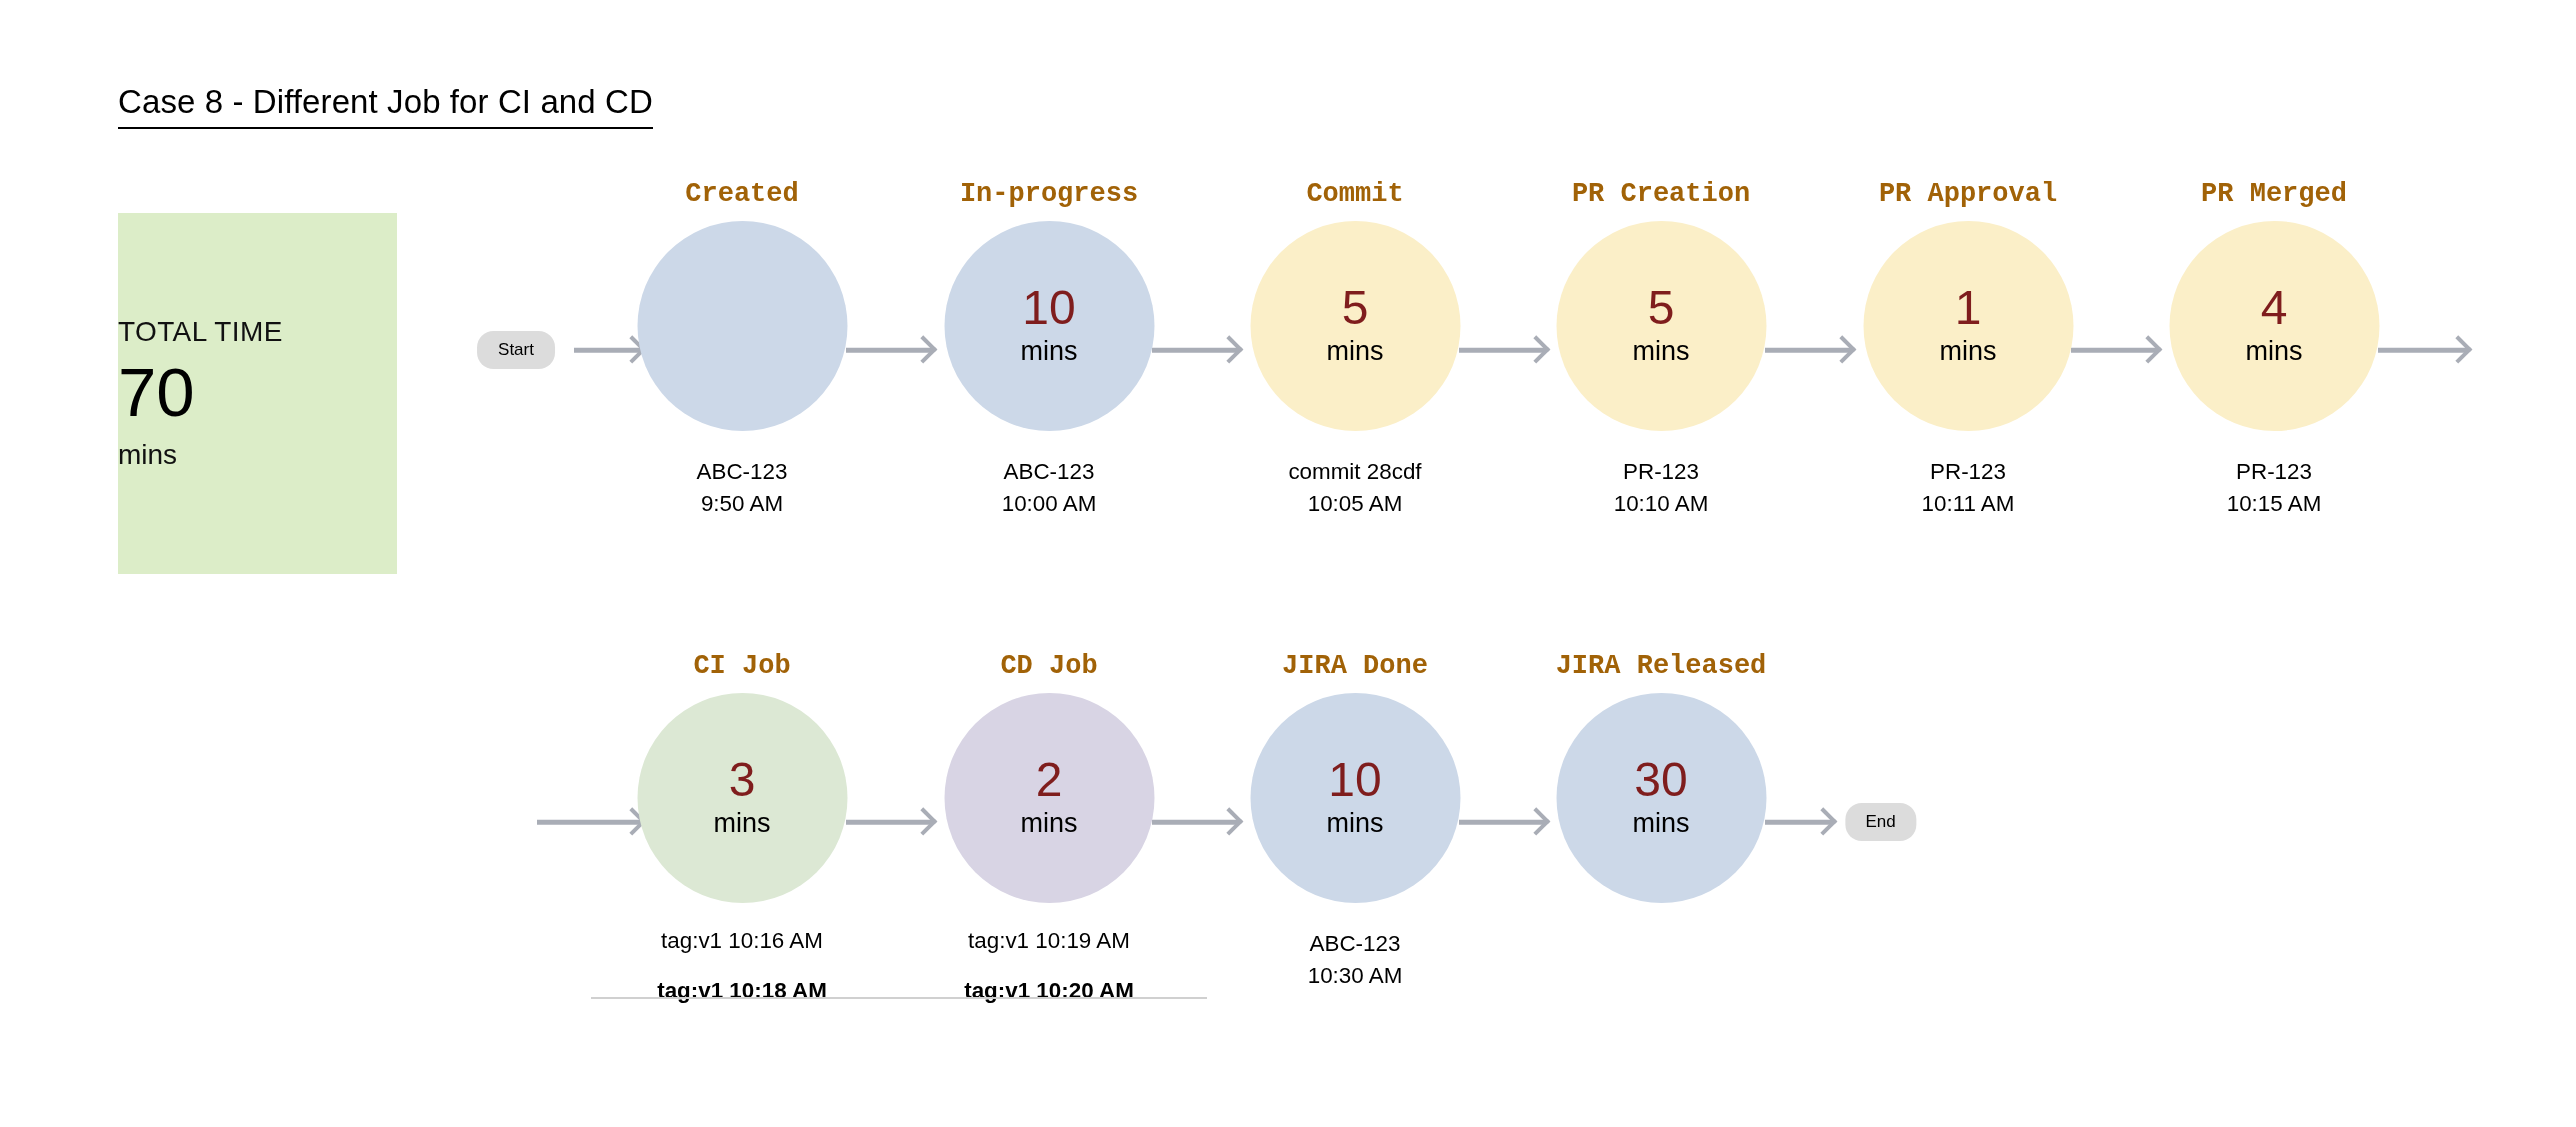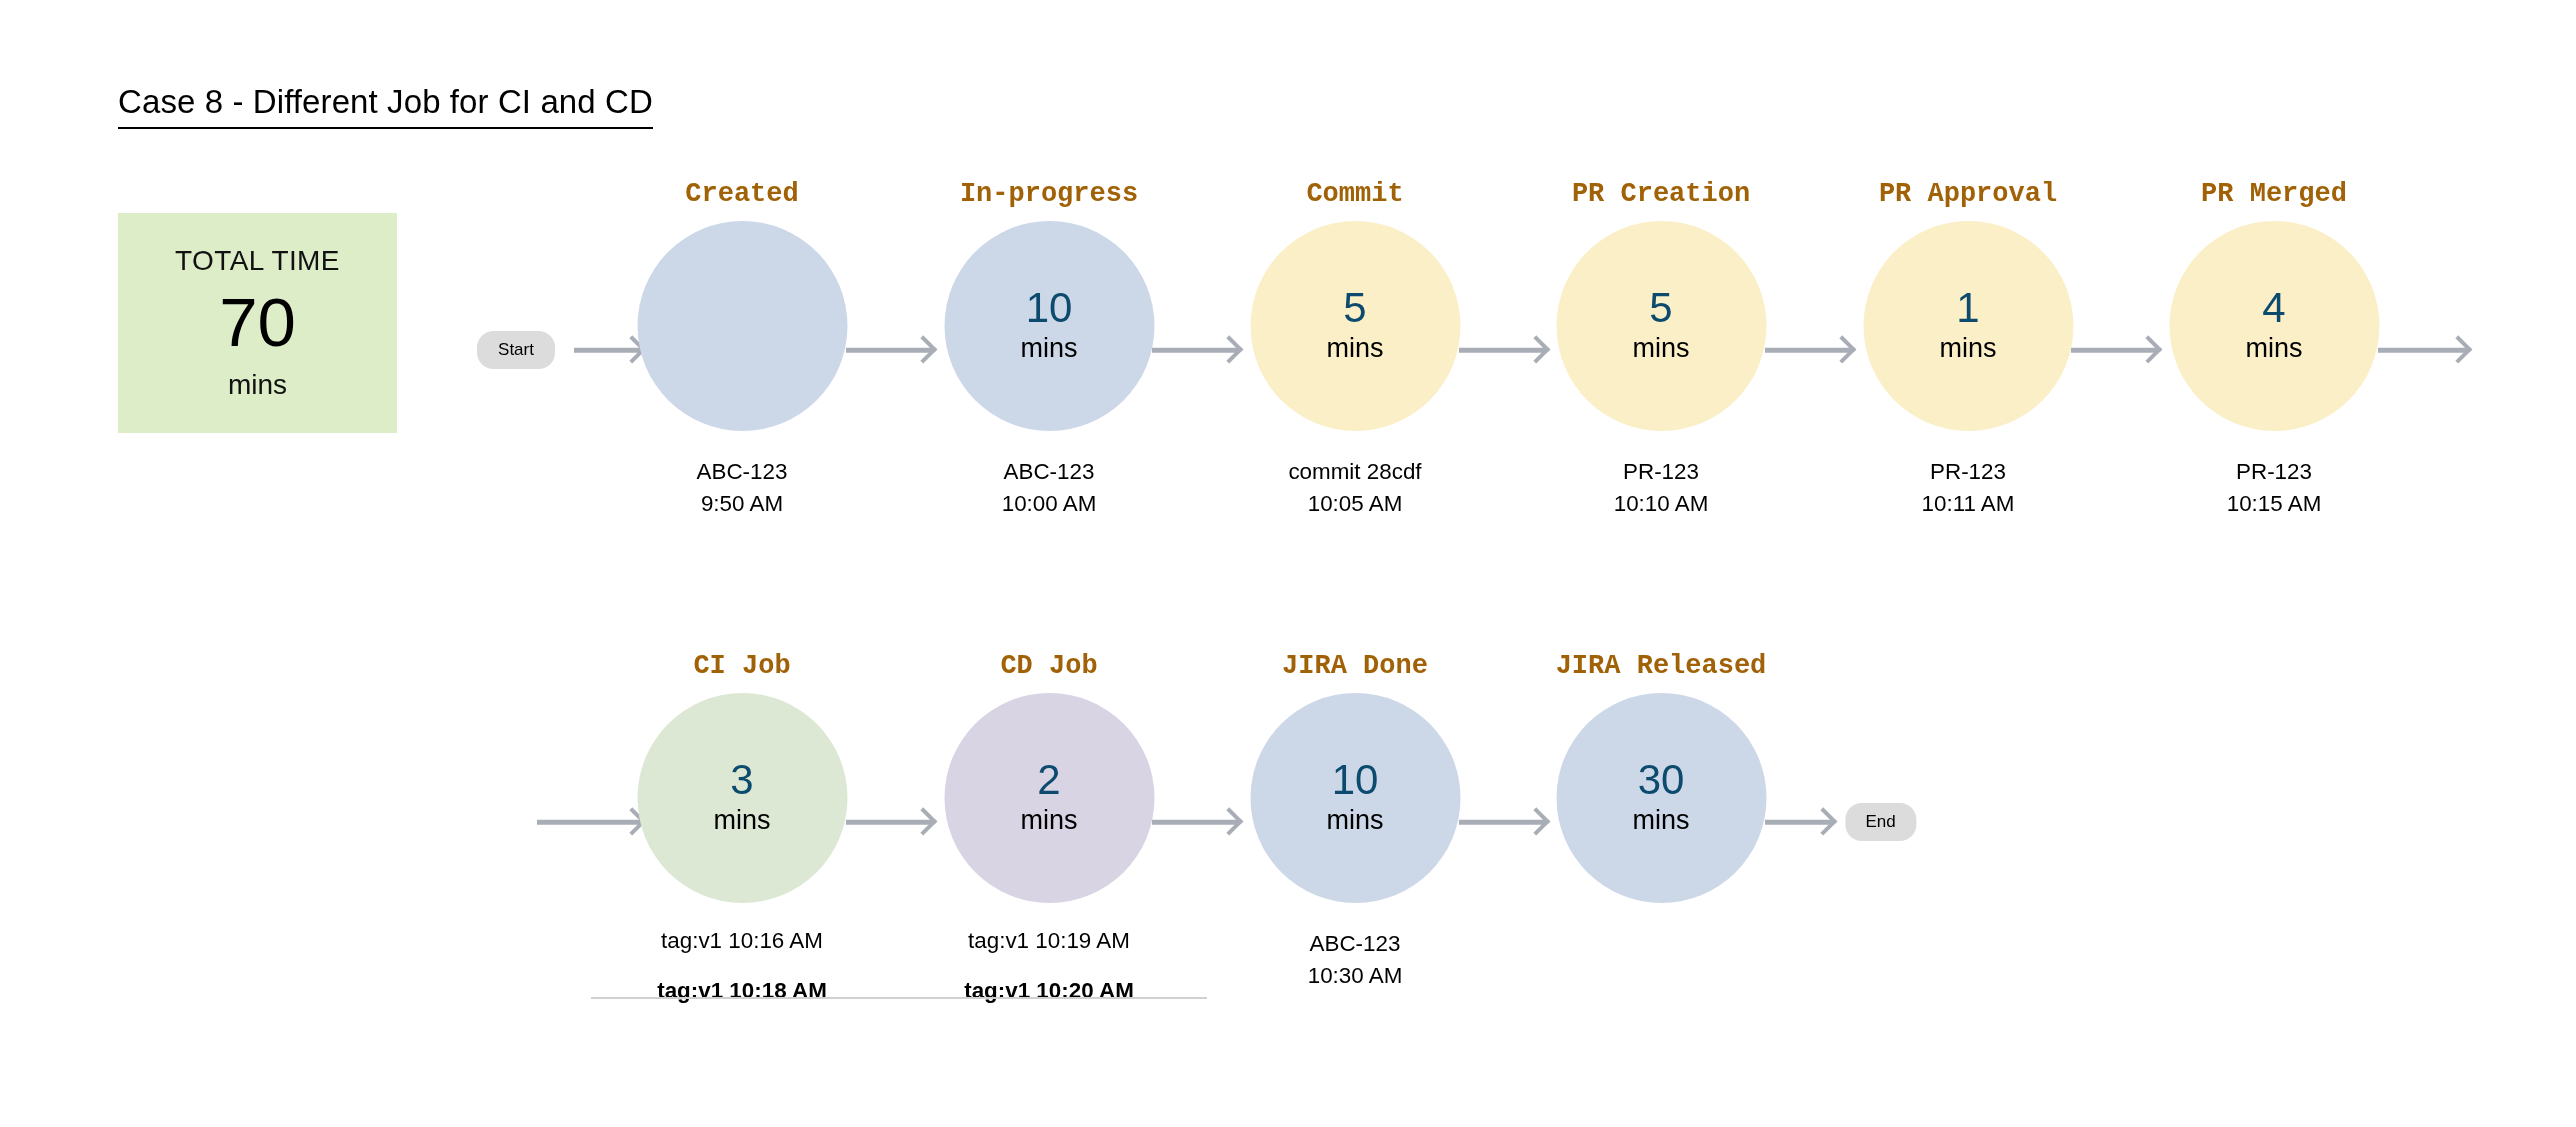--- a/index.html
+++ b/index.html
@@ -26,25 +26,25 @@
     display: inline-block;
     white-space: nowrap;
   }
 
   
   .total-card {
     position: absolute;
     left: 118px;
     top: 213px;
     width: 279px;
-    height: 220px;
+    height: 361px;
     background: #dcedc8;
     display: flex;
     flex-direction: column;
-    align-items: center;
+    align-items: flex-start;
     justify-content: center;
   }
   .total-label {
     font-size: 28px;
     color: #111111;
     letter-spacing: 0.4px;
     margin-bottom: 10.4px;
   }
   .total-value {
     font-size: 69px;
@@ -83,23 +83,23 @@
   .circle {
     width: 210px;
     height: 210px;
     border-radius: 50%;
     display: flex;
     flex-direction: column;
     align-items: center;
     justify-content: center;
   }
   .circle-num {
-    font-size: 42px;
+    font-size: 48px;
     font-weight: 400;
-    color: #0c4a6e;
+    color: #7f1d1d;
     line-height: 0.95;
   }
   .circle-unit {
     font-size: 27px;
     color: #000000;
     margin-top: 4.5px;
   }
   .caption {
     margin-top: 25px;
     font-size: 22.4px;

